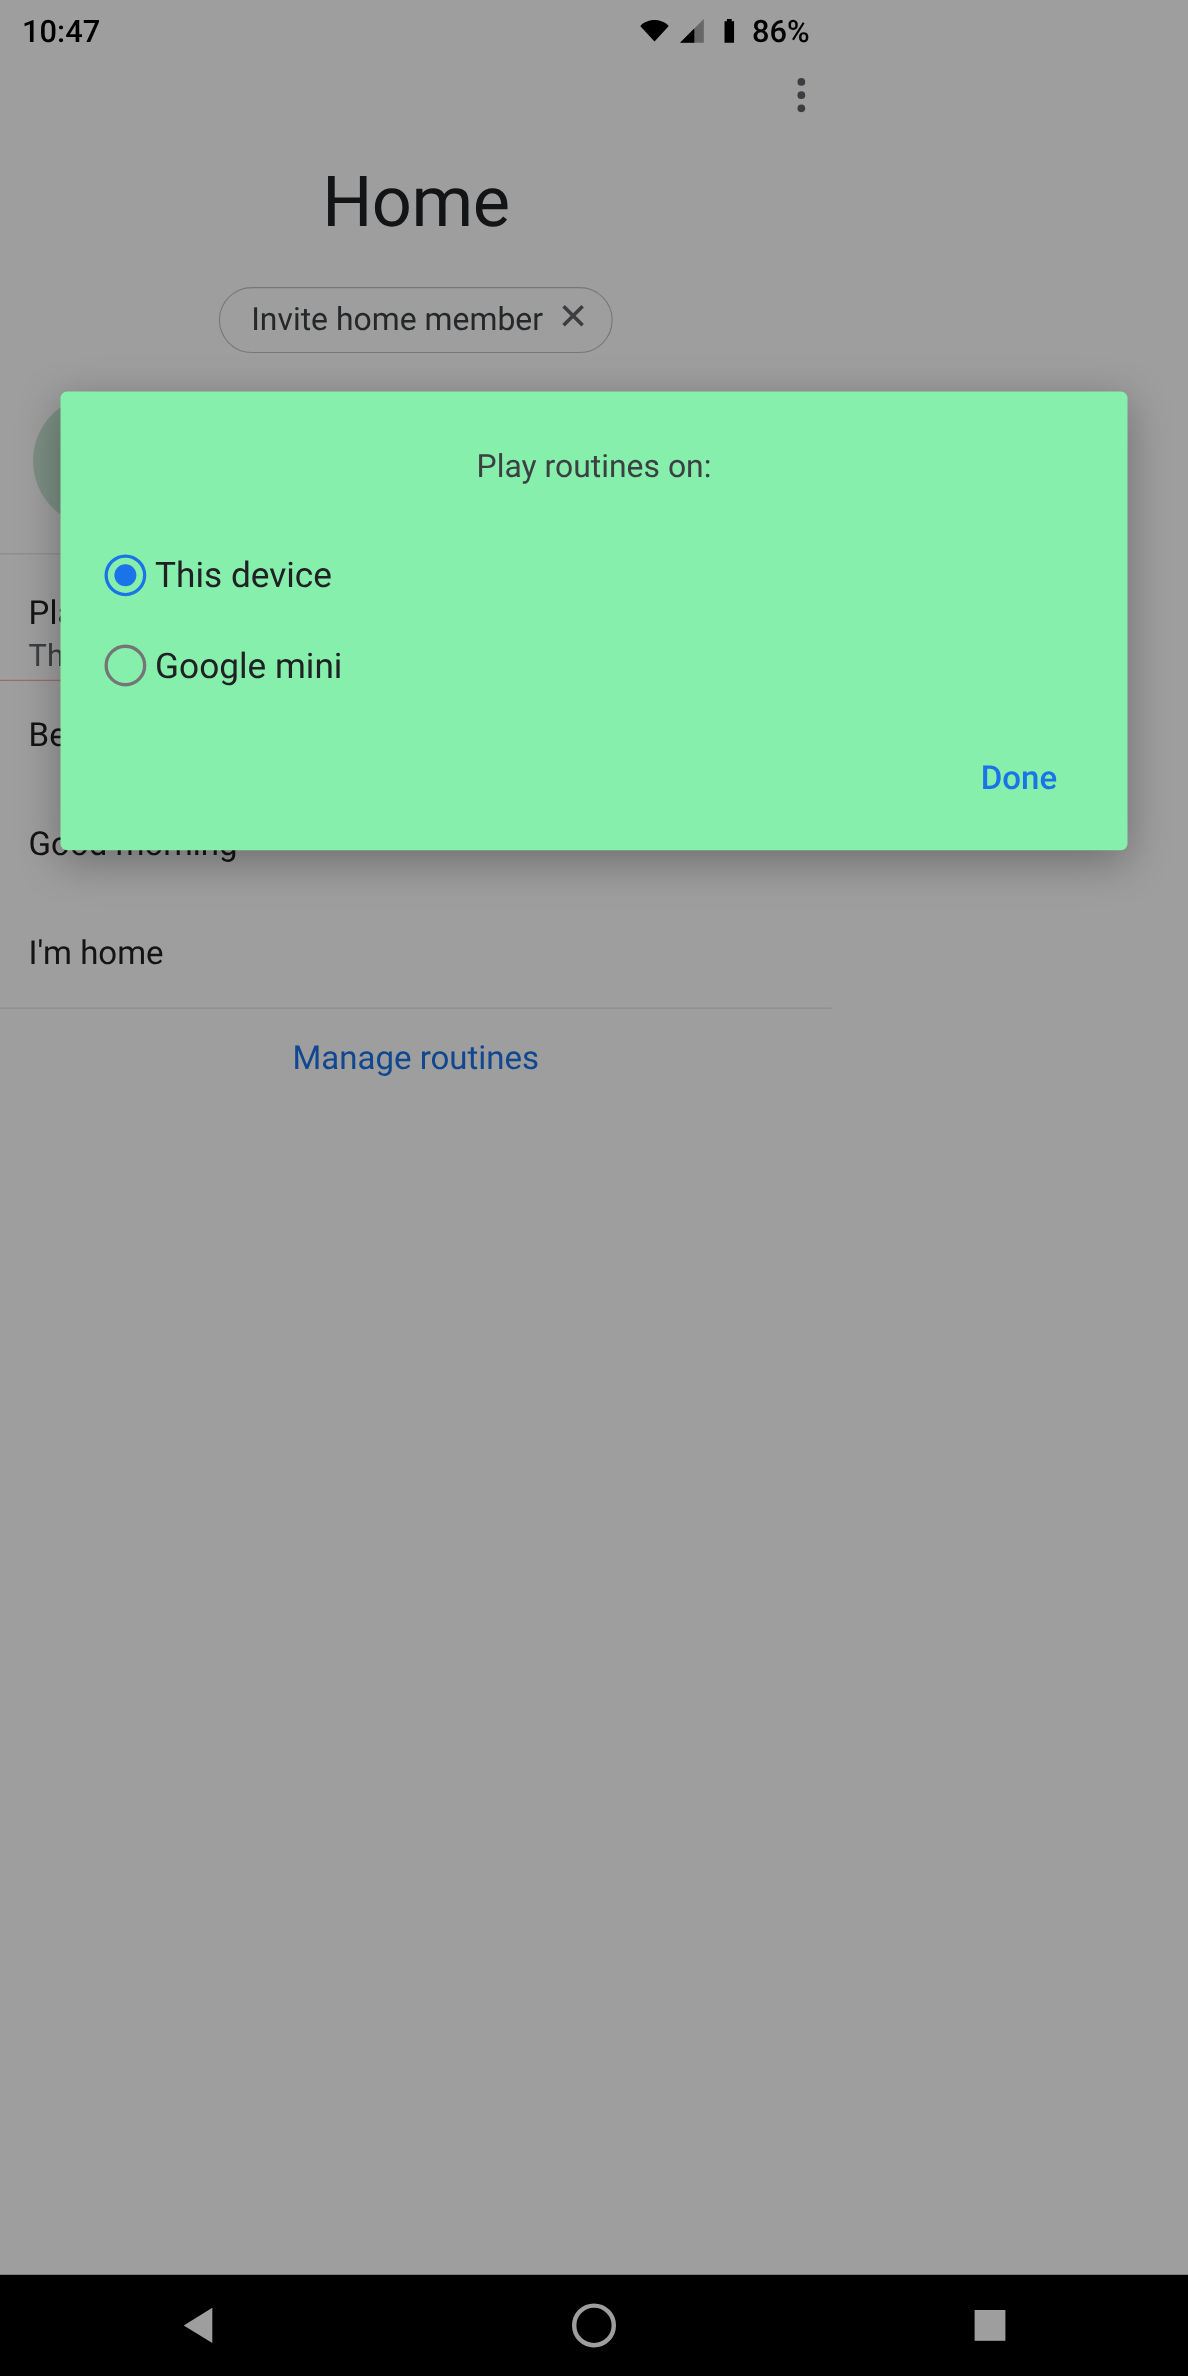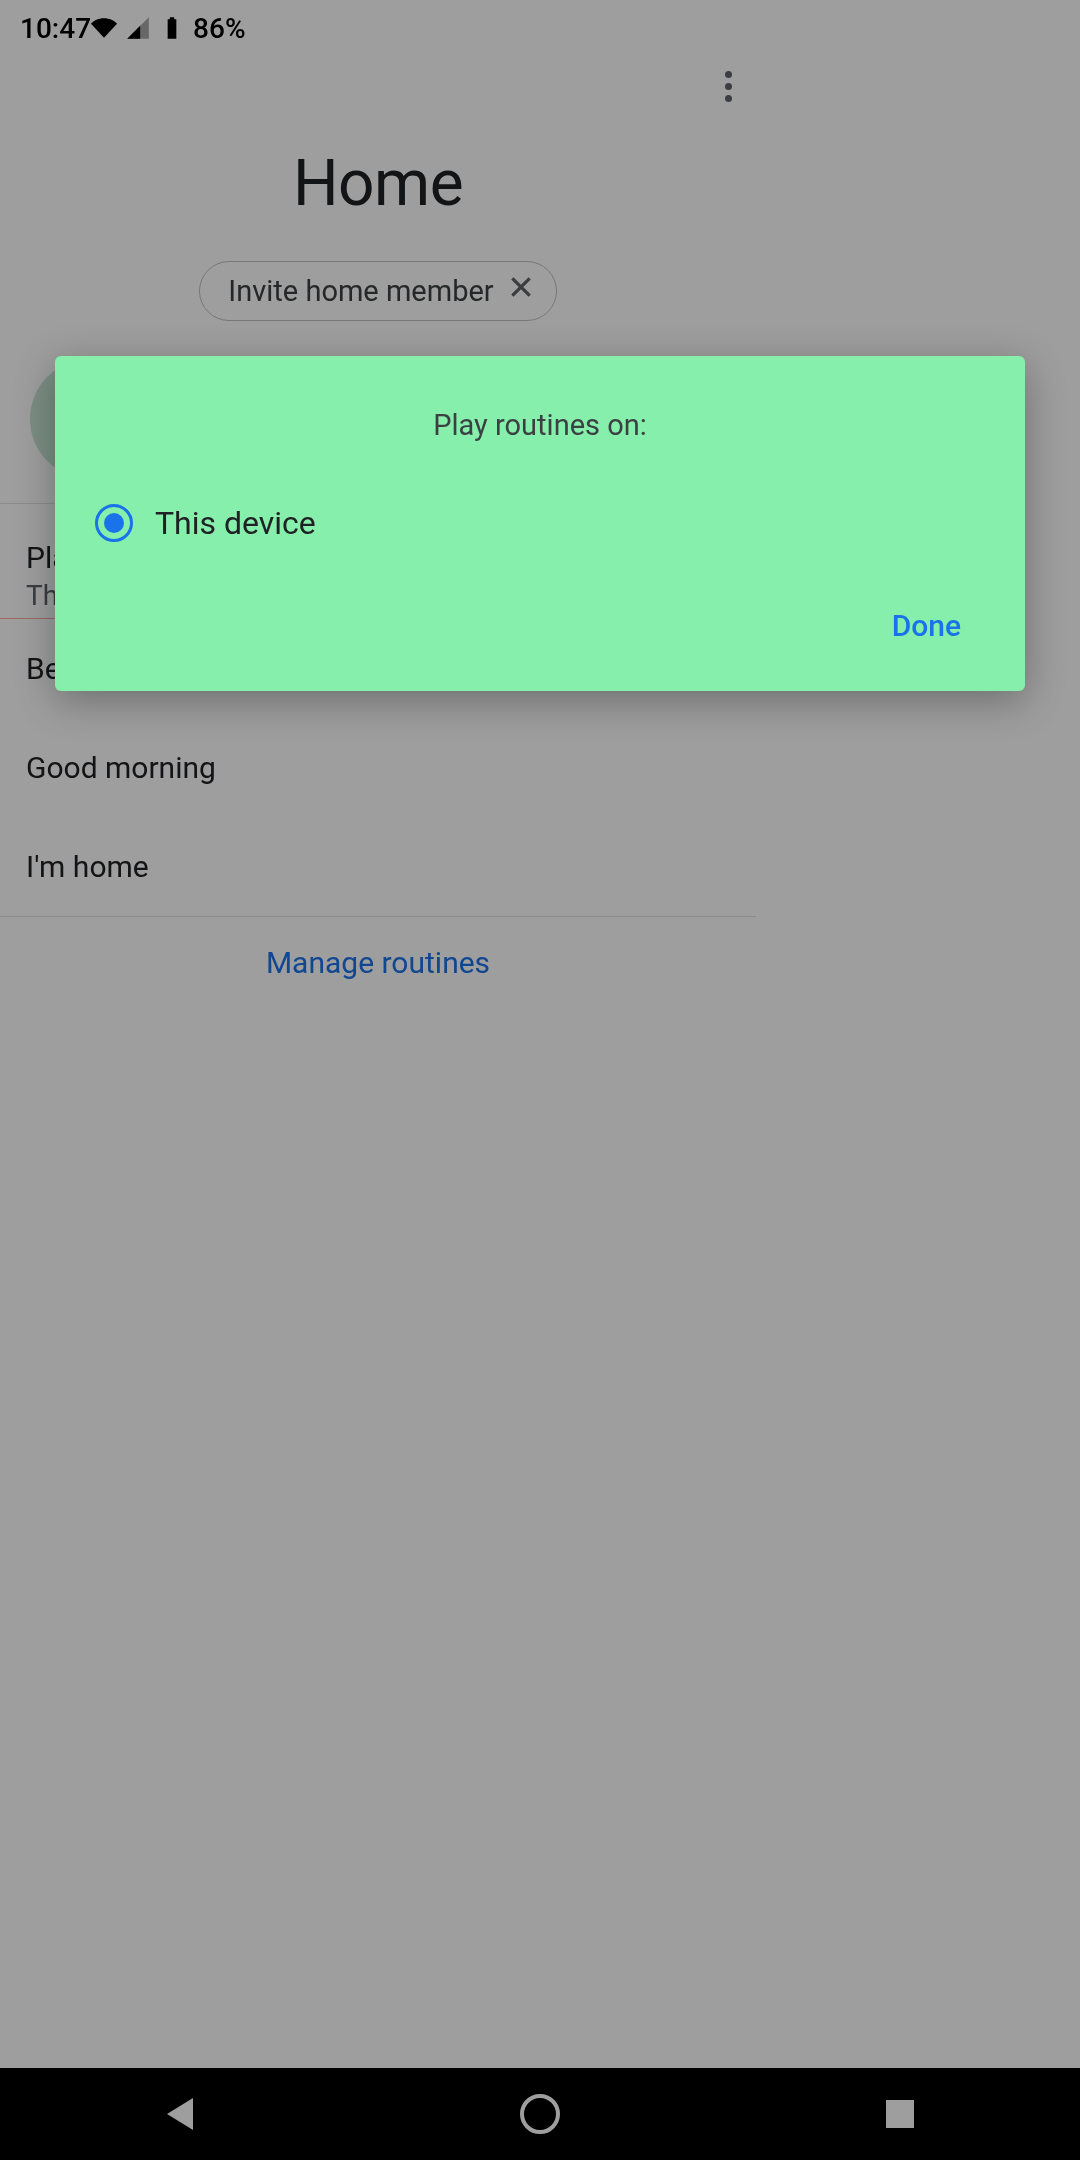--- a/index.html
+++ b/index.html
@@ -1,20 +1,20 @@
 <!DOCTYPE html>
 <html><head>
 <meta charset="utf-8">
 <style>
   * { margin:0; padding:0; box-sizing:border-box; font-family:Roboto,Arial,sans-serif;
       -webkit-font-smoothing:antialiased; }
   html,body { width:756px; height:1512px; background:#fff; overflow:hidden; }
 
   
-  .status-bar { height:56px; display:flex; align-items:center; 
+  .status-bar { height:56px; display:flex; align-items:center; justify-content:space-between;
                 padding:0 20px; color:#000; font-size:28px; font-weight:500; }
   .status-right { display:flex; align-items:center; gap:8px; }
   .status-right svg { width:26px; height:26px; }
 
   
   .app-bar { height:60px; display:flex; align-items:center; justify-content:flex-end;
              padding:0 24px; }
   .dots { display:flex; flex-direction:column; gap:5px; }
   .dots span { width:7px; height:7px; background:#5f6368; border-radius:50%; }
 
@@ -59,21 +59,21 @@
   .sq { width:28px; height:28px; background:#fff; }
 
   
   .scrim { position:absolute; inset:0; background:rgba(0,0,0,.38); }
 
   
   .dialog { position:absolute; left:55px; right:55px; top:356px; background:#86efac;
             border-radius:6px; box-shadow:0 10px 40px rgba(0,0,0,.3); padding:52px 0 30px; }
   .dialog-title { font-size:29px; color:#3c4043; text-align:center; }
   .options { padding:40px 40px 20px; }
-  .option { display:flex; align-items:center; gap:22px; padding:22px 0; font-size:32px;
+  .option { display:flex; align-items:center; gap:8px; padding:22px 0; font-size:32px;
             color:#202124; }
   .radio { width:38px; height:38px; border-radius:50%; border:3px solid #757575;
            display:flex; align-items:center; justify-content:center; flex-shrink:0; }
   .radio.checked { border-color:#1a73e8; }
   .radio.checked::after { content:""; width:20px; height:20px; border-radius:50%;
                           background:#1a73e8; }
   .dialog-actions { display:flex; justify-content:flex-end; padding:14px 50px 8px; }
   .done-btn { color:#1a73e8; font-size:30px; font-weight:500; background:none;
               border:none; padding:10px 14px; }
 
@@ -155,17 +155,21 @@
 
 <div class="scrim"></div>
 
 <div class="dialog">
   <div class="dialog-title">Play routines on:</div>
   <div class="options">
     <div class="option">
       <div class="radio checked"></div>
       <span>This device</span>
     </div>
+    <div class="option">
+      <div class="radio"></div>
+      <span>Google mini</span>
+    </div>
   </div>
   <div class="dialog-actions">
     <button class="done-btn">Done</button>
   </div>
 </div>
 
 </body></html>

